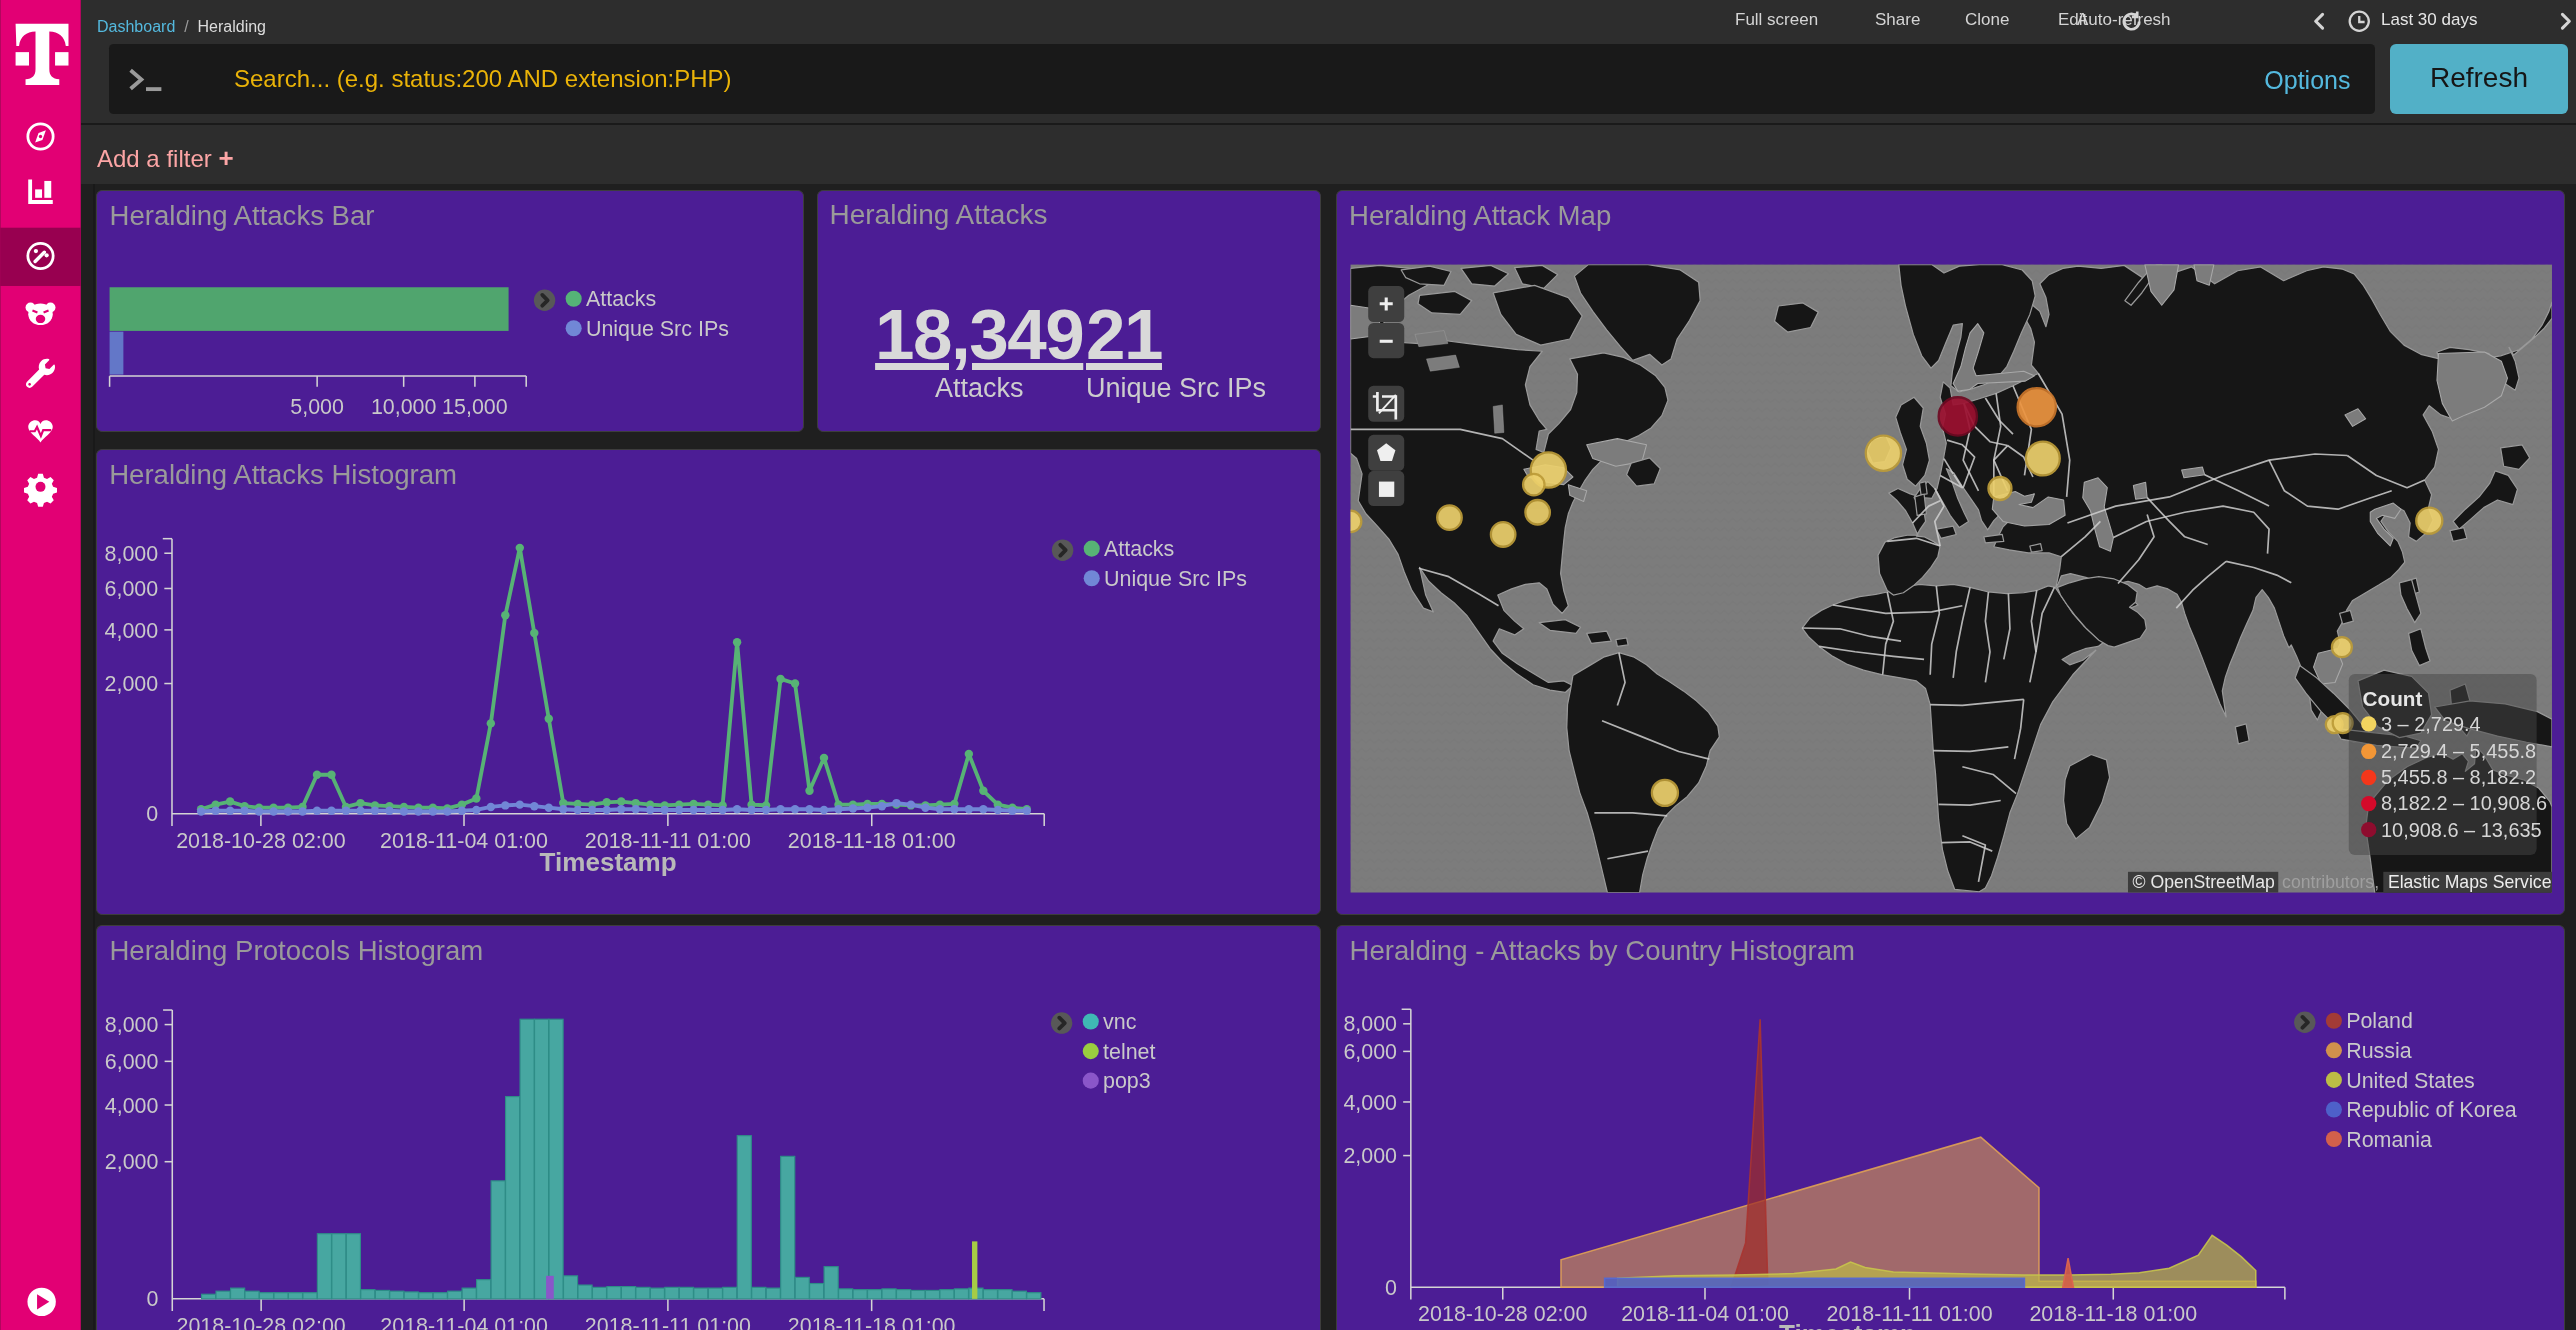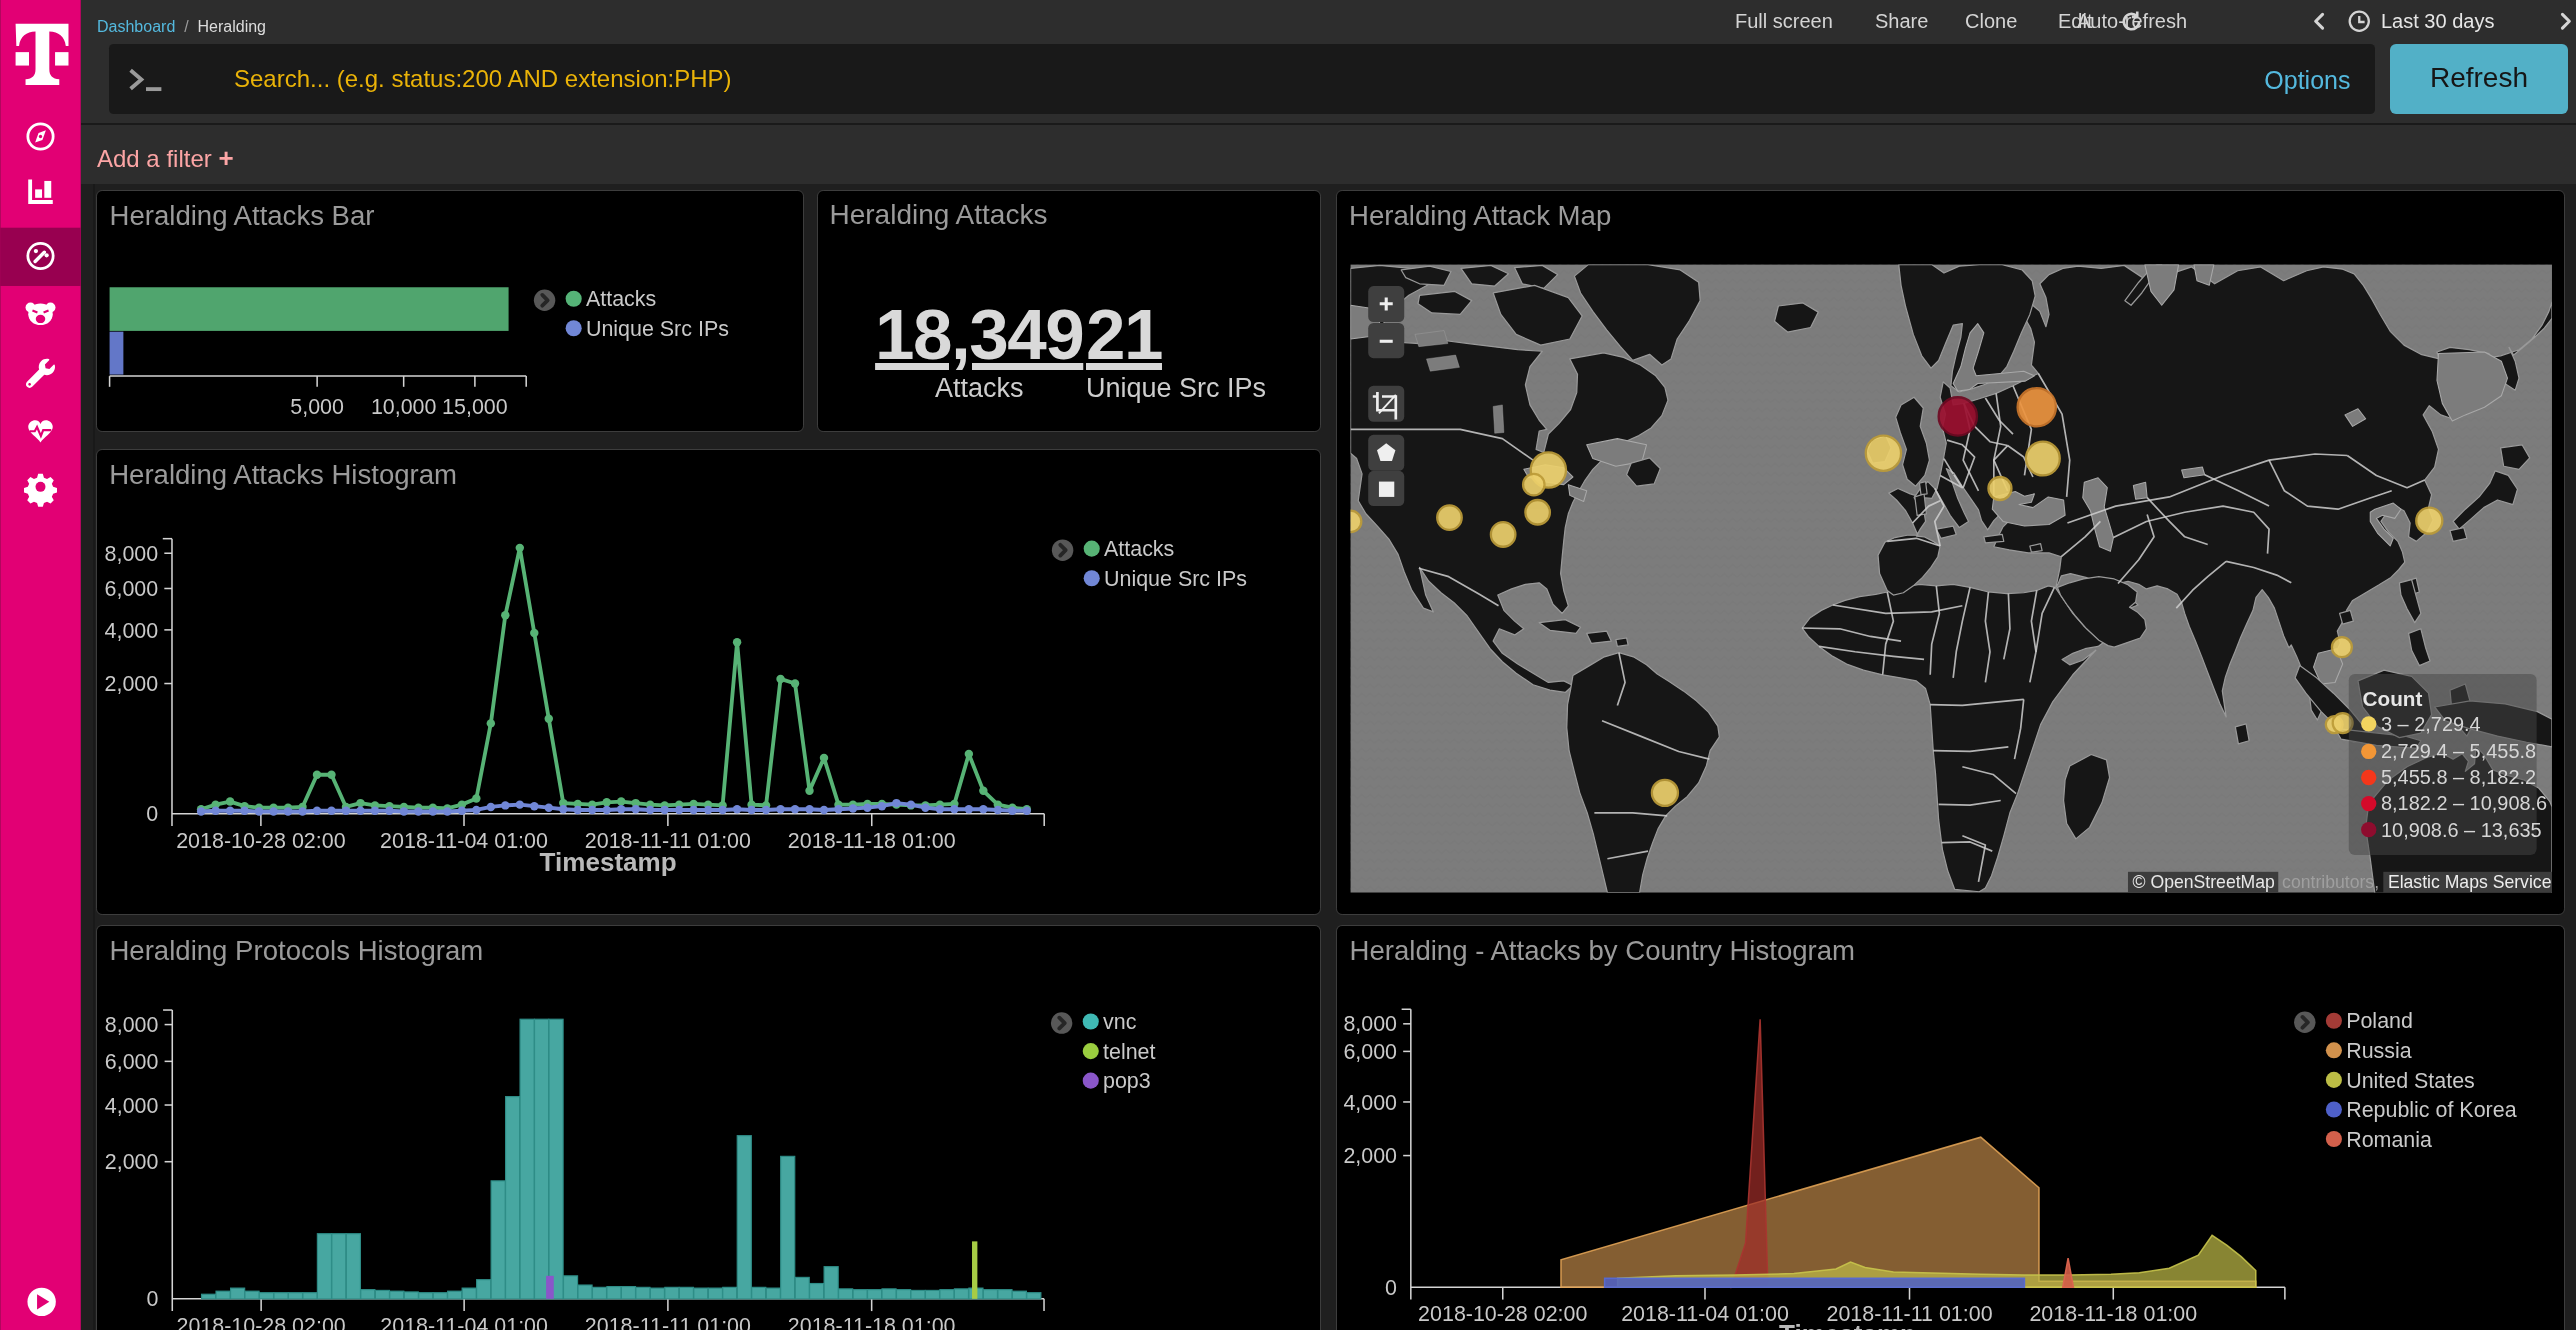--- a/index.html
+++ b/index.html
@@ -1,23 +1,23 @@
 <!DOCTYPE html>
 <html style="font-size:12.3px"><head><meta charset="utf-8">
 <style>
 * { margin:0; padding:0; box-sizing:border-box; }
 html,body { width:2576px; height:1331px; background:#1f1f1f; font-family:"Liberation Sans",sans-serif; overflow:hidden; position:relative; }
 #sidebar { position:absolute; left:0; top:0; width:81px; height:1331px; }
 #header { position:absolute; left:81px; top:0; width:2496px; height:184px; background:#2d2d2d; }
-.nav { position:absolute; top:10px; font-size:20px; color:#d4d4d4; }
+.nav { position:absolute; top:10px; font-size:17px; color:#d4d4d4; }
 #searchbox { position:absolute; left:28px; top:44px; width:2266px; height:70px; background:#191919; border-radius:4.6px; }
 #refreshbtn { position:absolute; left:2309px; top:44px; width:178px; height:70px; background:#52b0c7; border-radius:6px;
   color:#161616; font-size:28px; text-align:center; line-height:67px; }
 #hdiv { position:absolute; left:0; top:123px; width:100%; height:1.5px; background:#1a1a1a; }
-.panel { position:absolute; background:#000000; border:1.5px solid #3d3d3d; border-radius:6.1px; }
+.panel { position:absolute; background:#4c1d95; border:1.5px solid #3d3d3d; border-radius:6.1px; }
 .ptitle { position:absolute; left:11.5px; top:7.7px; font-size:28px; color:#9a9a9a; }
 .mnum { font-size:71px; font-weight:bold; color:#d9d9d9; letter-spacing:-1.5px; line-height:1;text-decoration:underline; }
 .mlab { font-size:27px; color:#cdcdcd; margin-top:3.1px; }
 svg text { font-family:"Liberation Sans",sans-serif; }
 </style></head>
 <body>
 <div class="panel" style="left:96px;top:190px;width:708px;height:242px"></div>
 <div class="panel" style="left:817px;top:190px;width:504px;height:242px">
 <div class="ptitle">Heralding Attacks</div>
 <div style="position:absolute;left:7.7px;top:108px;width:307px;text-align:center">

